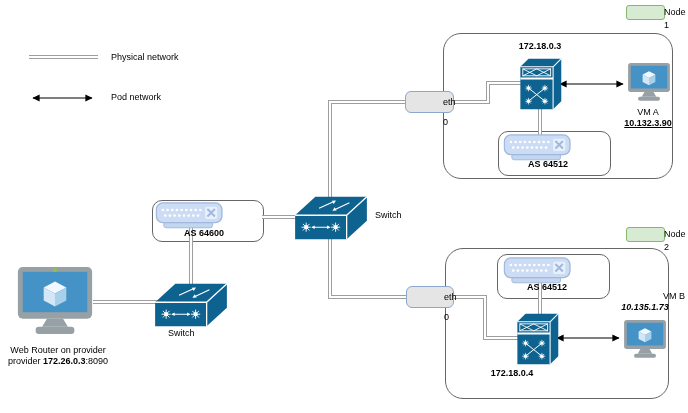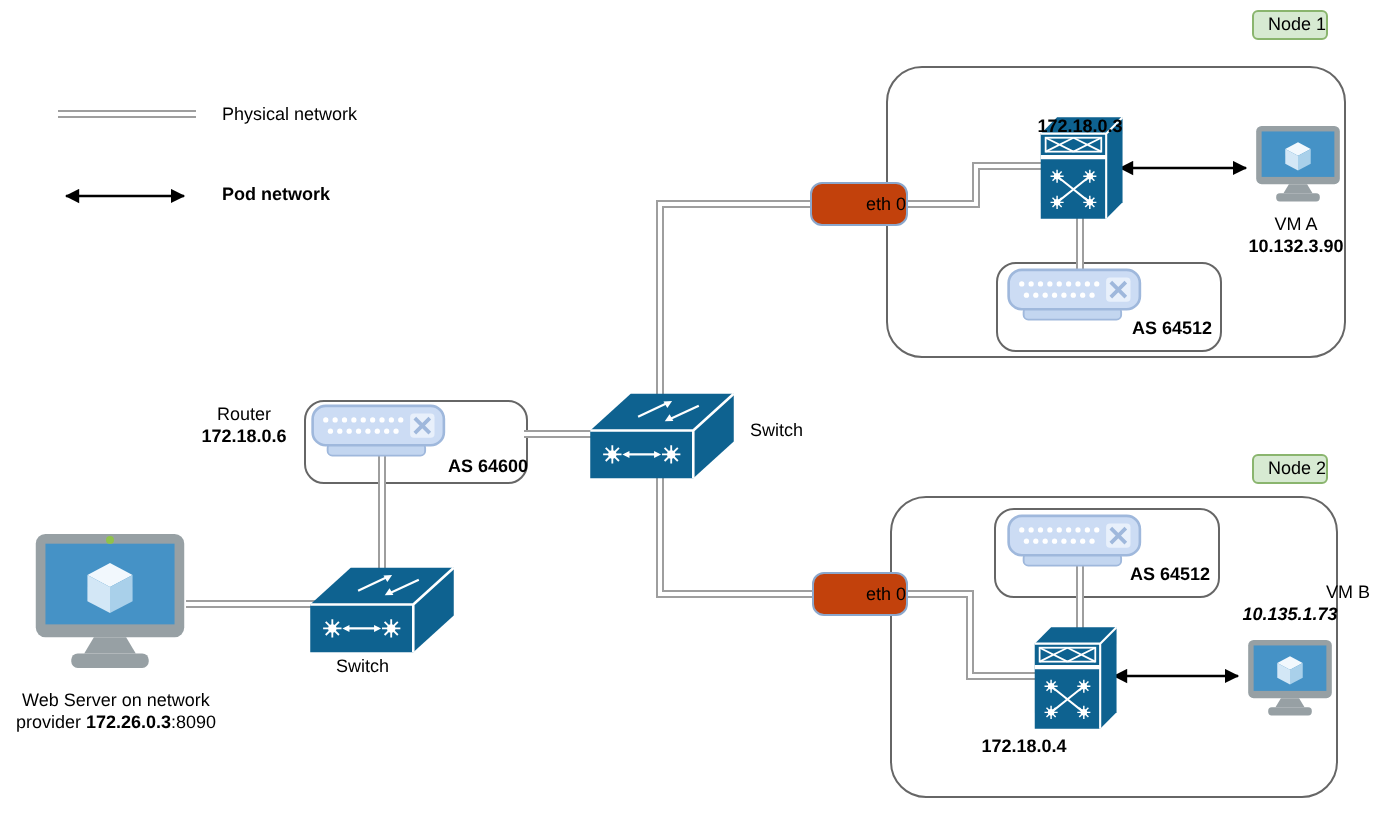--- a/index.html
+++ b/index.html
@@ -4,24 +4,24 @@
 <style>
   html,body{margin:0;padding:0;background:#fff;}
   .canvas{position:relative;width:688px;height:413px;background:#fff;
           font-family:"Liberation Sans",sans-serif;color:#000;overflow:hidden;}
   .abs{position:absolute;}
   .box{position:absolute;background:#fff;border:1px solid #666;}
   .nodebox{border-radius:18px;}
   .asbox{border-radius:10px;}
   .lbl{position:absolute;font-size:9px;line-height:11px;white-space:nowrap;}
   .lbl.center{text-align:center;white-space:normal;}
-  .lbl.right{text-align:right;}
+  .lbl.right{}
   .b{font-weight:bold;}
-  .badge{position:absolute;font-size:9px;text-align:right;box-sizing:border-box;}
-  .ethbadge{background:#c2410c;border:1px solid #8ba7cc;border-radius:6px;line-height:20px;}
+  .badge{position:absolute;font-size:9px;text-align:left;box-sizing:border-box;padding-left:37px;}
+  .ethbadge{background:#e5e5e5;border:1px solid #8ba7cc;border-radius:6px;line-height:20px;}
   .nodebadge{background:#d7ead2;border:1px solid #8ab56e;border-radius:3px;line-height:13px;}
   svg.layer{position:absolute;left:0;top:0;}
   .rail{stroke:#9e9e9e;stroke-width:4;fill:none;}
   .core{stroke:#fff;stroke-width:2;fill:none;}
   .pod{stroke:#000;stroke-width:1.2;fill:none;}
   .led{position:absolute;width:4px;height:4px;border-radius:50%;background:#8fc24c;}
 </style>
 </head>
 <body>
 
@@ -214,39 +214,35 @@
   <svg class="abs" style="left:623px;top:320px;" width="44" height="40" viewBox="0 0 48 44">
       <use href="#sym-monitor"></use>
     </svg>
 
   <div class="badge ethbadge" style="left:405px;top:91px;width:49px;height:22px;">eth 0</div>
   <div class="badge ethbadge" style="left:406px;top:286px;width:48px;height:22px;">eth 0</div>
   <div class="badge nodebadge" style="left:626px;top:5px;width:38px;height:15px;">Node 1</div>
   <div class="badge nodebadge" style="left:626px;top:227px;width:38px;height:15px;">Node 2</div>
 
   <div class="lbl" style="left:111px;top:52px;">Physical network</div>
-  <div class="lbl" style="left:111px;top:92px;font-weight:bold;">Pod network</div>
-
-  <div class="lbl center" style="left:80px;top:202px;width:84px;">
-    <span>Router</span><br>
-    <span class="b">172.18.0.6</span>
-  </div>
+  <div class="lbl" style="left:111px;top:92px;">Pod network</div>
+
   <div class="lbl right b" style="left:184px;top:228px;width:80px;">AS 64600</div>
 
   <div class="lbl" style="left:375px;top:210px;">Switch</div>
   <div class="lbl" style="left:168px;top:328px;">Switch</div>
 
   <div class="lbl center" style="left:2px;top:345px;width:112px;">
-    <span>Web Server on network</span><br>
+    <span>Web Router on provider</span><br>
     <span>provider </span><span class="b">172.26.0.3</span><span>:8090</span>
   </div>
 
-  <div class="lbl center b" style="left:500px;top:58px;width:80px;">172.18.0.3</div>
+  <div class="lbl center b" style="left:500px;top:41px;width:80px;">172.18.0.3</div>
   <div class="lbl right b" style="left:528px;top:159px;width:78px;">AS 64512</div>
   <div class="lbl center" style="left:608px;top:107px;width:80px;">VM A</div>
-  <div class="lbl center b" style="left:608px;top:118px;width:80px;">10.132.3.90</div>
+  <div class="lbl center b" style="left:608px;top:118px;width:80px;text-decoration:underline;">10.132.3.90</div>
 
   <div class="lbl right b" style="left:527px;top:282px;width:78px;">AS 64512</div>
   <div class="lbl center" style="left:605px;top:291px;width:80px;text-align:right;">VM B</div>
   <div class="lbl center b" style="left:605px;top:302px;width:80px;font-style:italic;">10.135.1.73</div>
   <div class="lbl center b" style="left:472px;top:368px;width:80px;">172.18.0.4</div>
 
 </div>
 
 </body></html>

